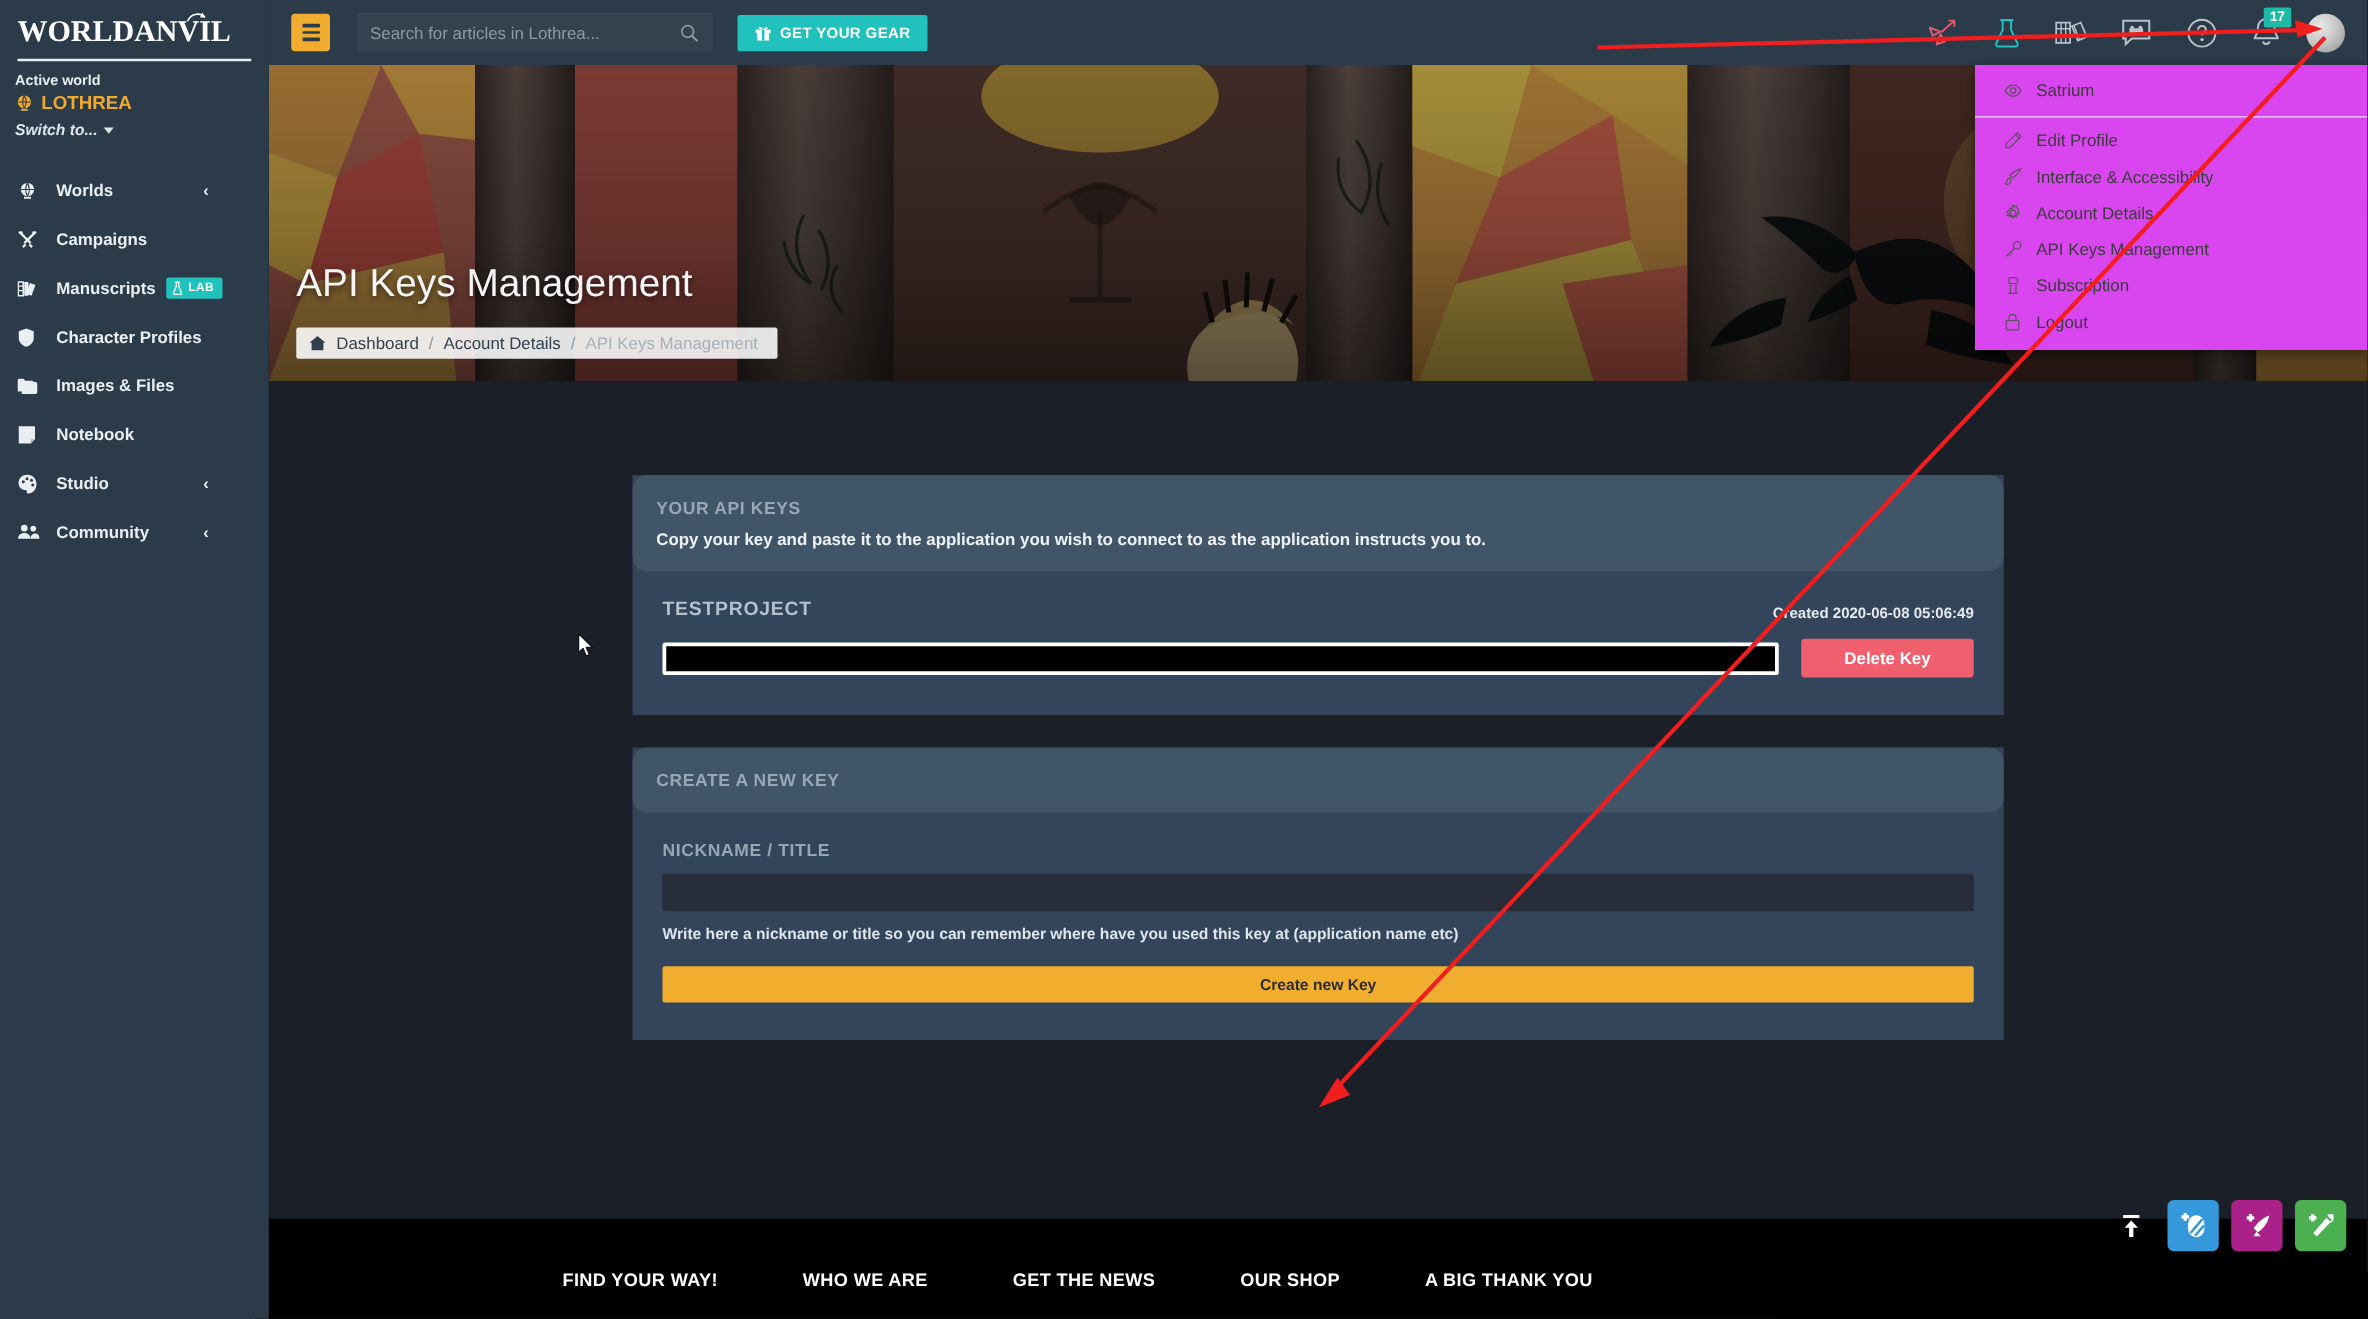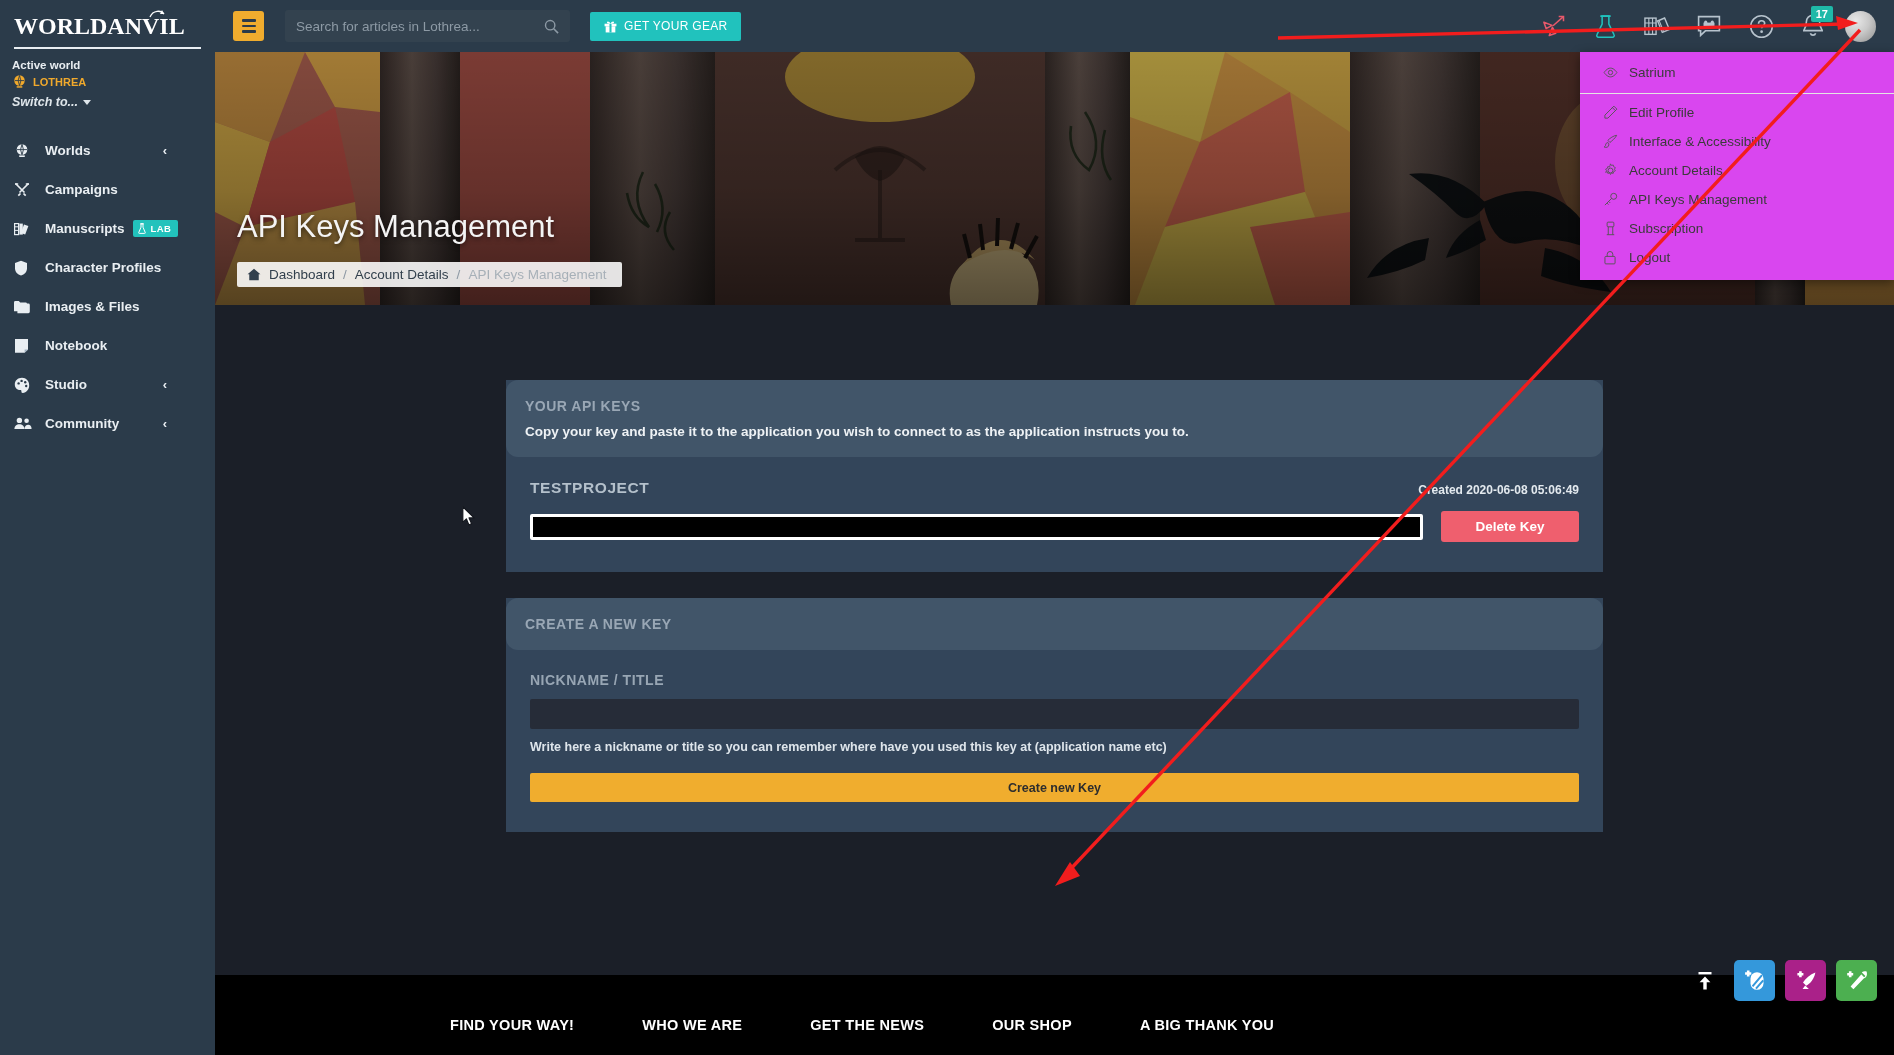--- a/index.html
+++ b/index.html
@@ -30,21 +30,21 @@
     white-space: nowrap;
     position: relative;
   }
   .brand .anvil-mark {
     position: absolute; right: 38px; top: -5px;
     width: 16px; height: 9px;
   }
   .brand-rule { height: 2px; background: #e9eef2; margin: 8px 2px 10px 2px; }
   .active-world-label { color: #e8edf1; font-size: 11.5px; font-weight: bold; margin-bottom: 3px; }
   .active-world {
-    color: #f0a92c; font-size: 11px; font-weight: bold;
+    color: #f0a92c; font-size: 15px; font-weight: bold;
     display: flex; align-items: center; gap: 6px; margin-bottom: 6px;
   }
   .switch-to {
     color: #dfe6eb; font-size: 12.5px; font-style: italic; font-weight: bold;
     display: flex; align-items: center; gap: 5px;
   }
   .caret-d {
     width: 0; height: 0;
     border-left: 4px solid transparent; border-right: 4px solid transparent;
     border-top: 5px solid #dfe6eb;
@@ -94,21 +94,21 @@
     display: flex; align-items: center; padding: 0 11px;
     cursor: text;
   }
   .searchbox input {
     flex: 1; background: transparent; border: 0; outline: 0;
     color: #8d9aa5; font-size: 13.5px; font-family: "Liberation Sans", sans-serif;
   }
   .searchbox input::placeholder { color: #8d9aa5; }
   .gear-btn {
     margin-left: 20px; height: 29px; background: #21c2bd;
-    color: #fff; font-size: 12px; font-weight: normal; letter-spacing: .3px;
+    color: #fff; font-size: 12px; font-weight: bold; letter-spacing: .3px;
     display: flex; align-items: center; gap: 7px; padding: 0 14px;
     border-radius: 2px; cursor: pointer; border: 0;
     font-family: "Liberation Sans", sans-serif;
   }
   .topbar-spacer { flex: 1; }
   .topbar-icons { display: flex; align-items: center; gap: 0px; padding-right: 18px; }
   .tb-ico {
     width: 52px; height: 52px; display: flex; align-items: center; justify-content: center;
     color: #b7c3cd; cursor: pointer; position: relative; text-align: center;
   }

